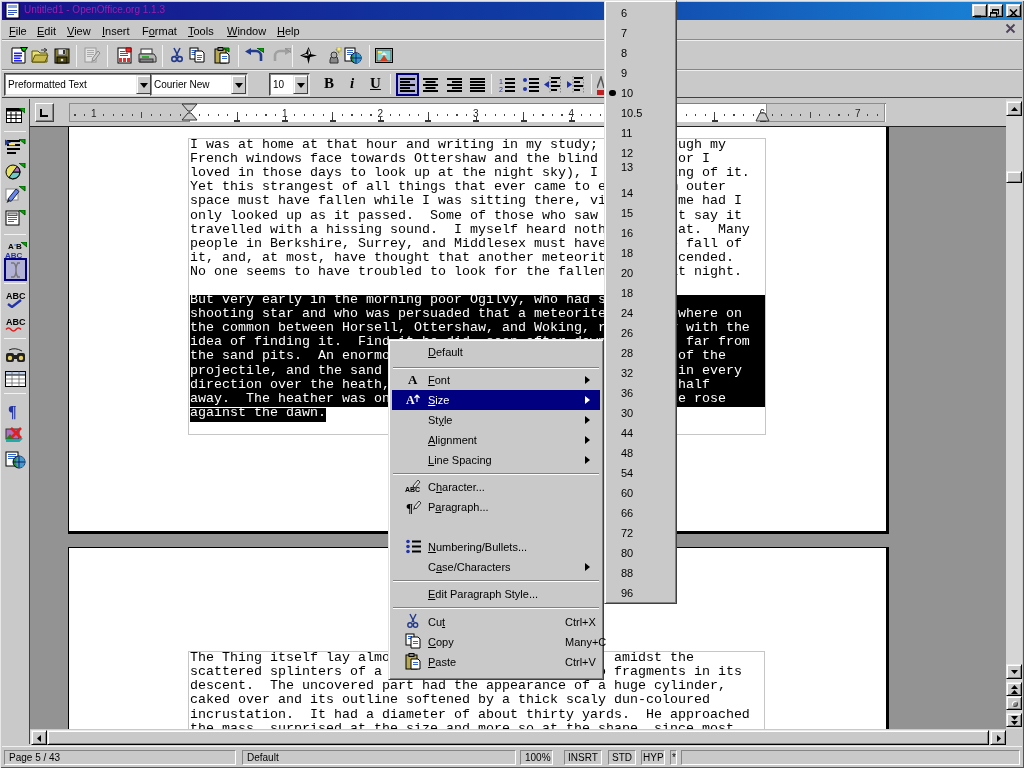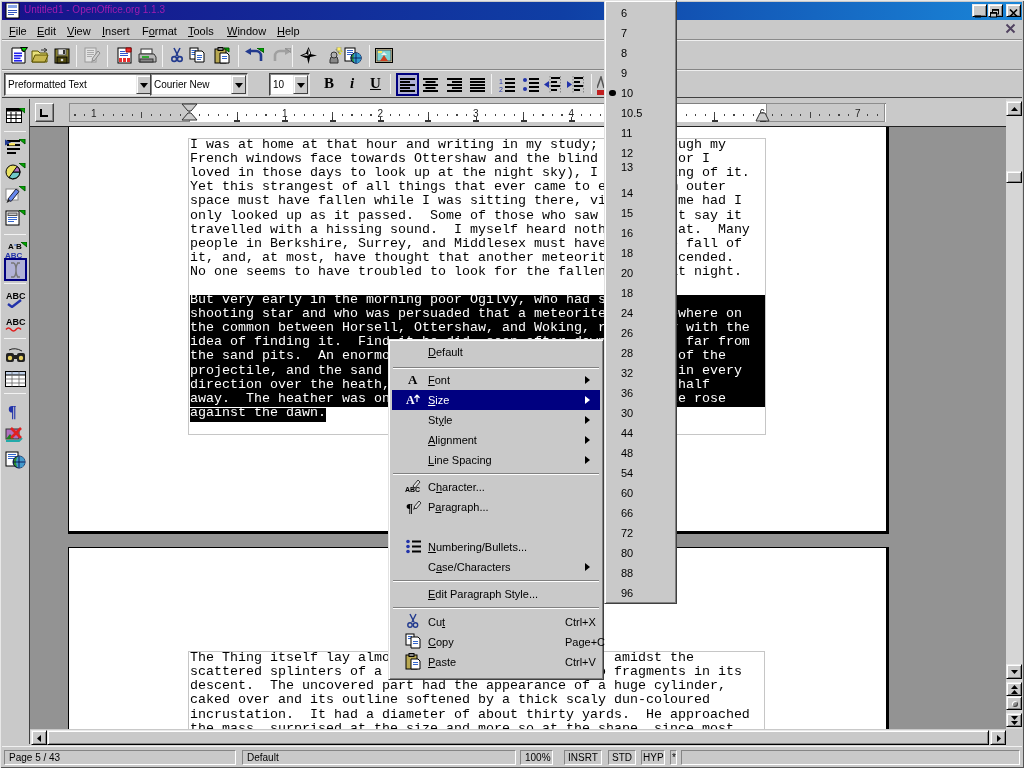--- a/index.html
+++ b/index.html
@@ -700,21 +700,21 @@
 <div class="row" style="top:292px">
         <svg class="micon" width="17" height="17" viewBox="0 0 17 17">
           <rect x="1" y="1" width="8" height="11" fill="#fff" stroke="#000"></rect>
           <rect x="3" y="3" width="4" height="1" fill="#36c"></rect>
           <rect x="3" y="5" width="4" height="1" fill="#36c"></rect>
           <path d="M6 4 h7 l2 2 v9 h-9 z" fill="#fff" stroke="#000"></path>
           <rect x="8" y="8" width="5" height="1" fill="#36c"></rect>
           <rect x="8" y="10" width="5" height="1" fill="#36c"></rect>
         </svg>
         <span class="lbl"><u>C</u>opy</span>
-        <span class="sc">Page+C</span>
+        <span class="sc">Many+C</span>
       </div>
 <div class="row" style="top:312px">
         <svg class="micon" width="17" height="17" viewBox="0 0 17 17">
           <rect x="1" y="2" width="11" height="14" fill="#b8a852" stroke="#000"></rect>
           <rect x="4" y="0.5" width="5" height="3" fill="#888" stroke="#000"></rect>
           <path d="M6 6 h7 l2 2 v8 h-9 z" fill="#fff" stroke="#000"></path>
           <rect x="8" y="9" width="5" height="1" fill="#36c"></rect>
           <rect x="8" y="11" width="5" height="1" fill="#36c"></rect>
         </svg>
         <span class="lbl"><u>P</u>aste</span>

